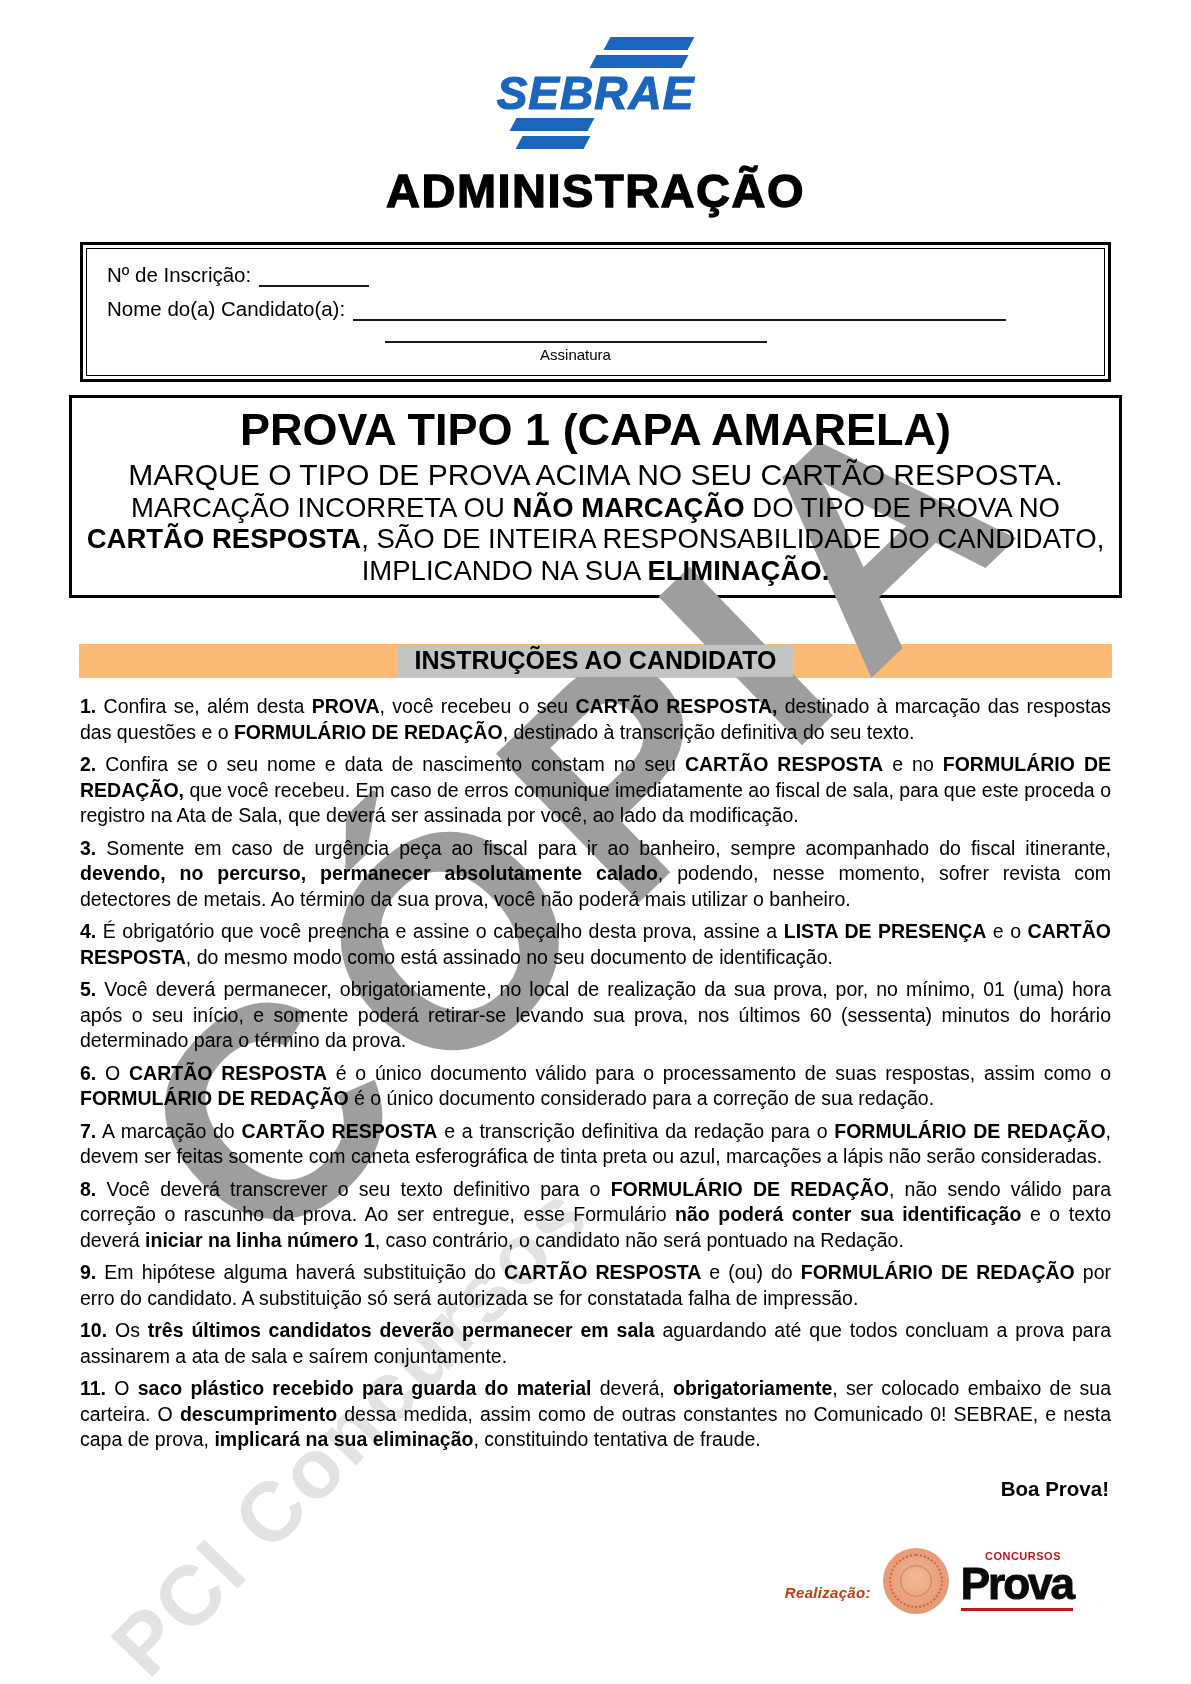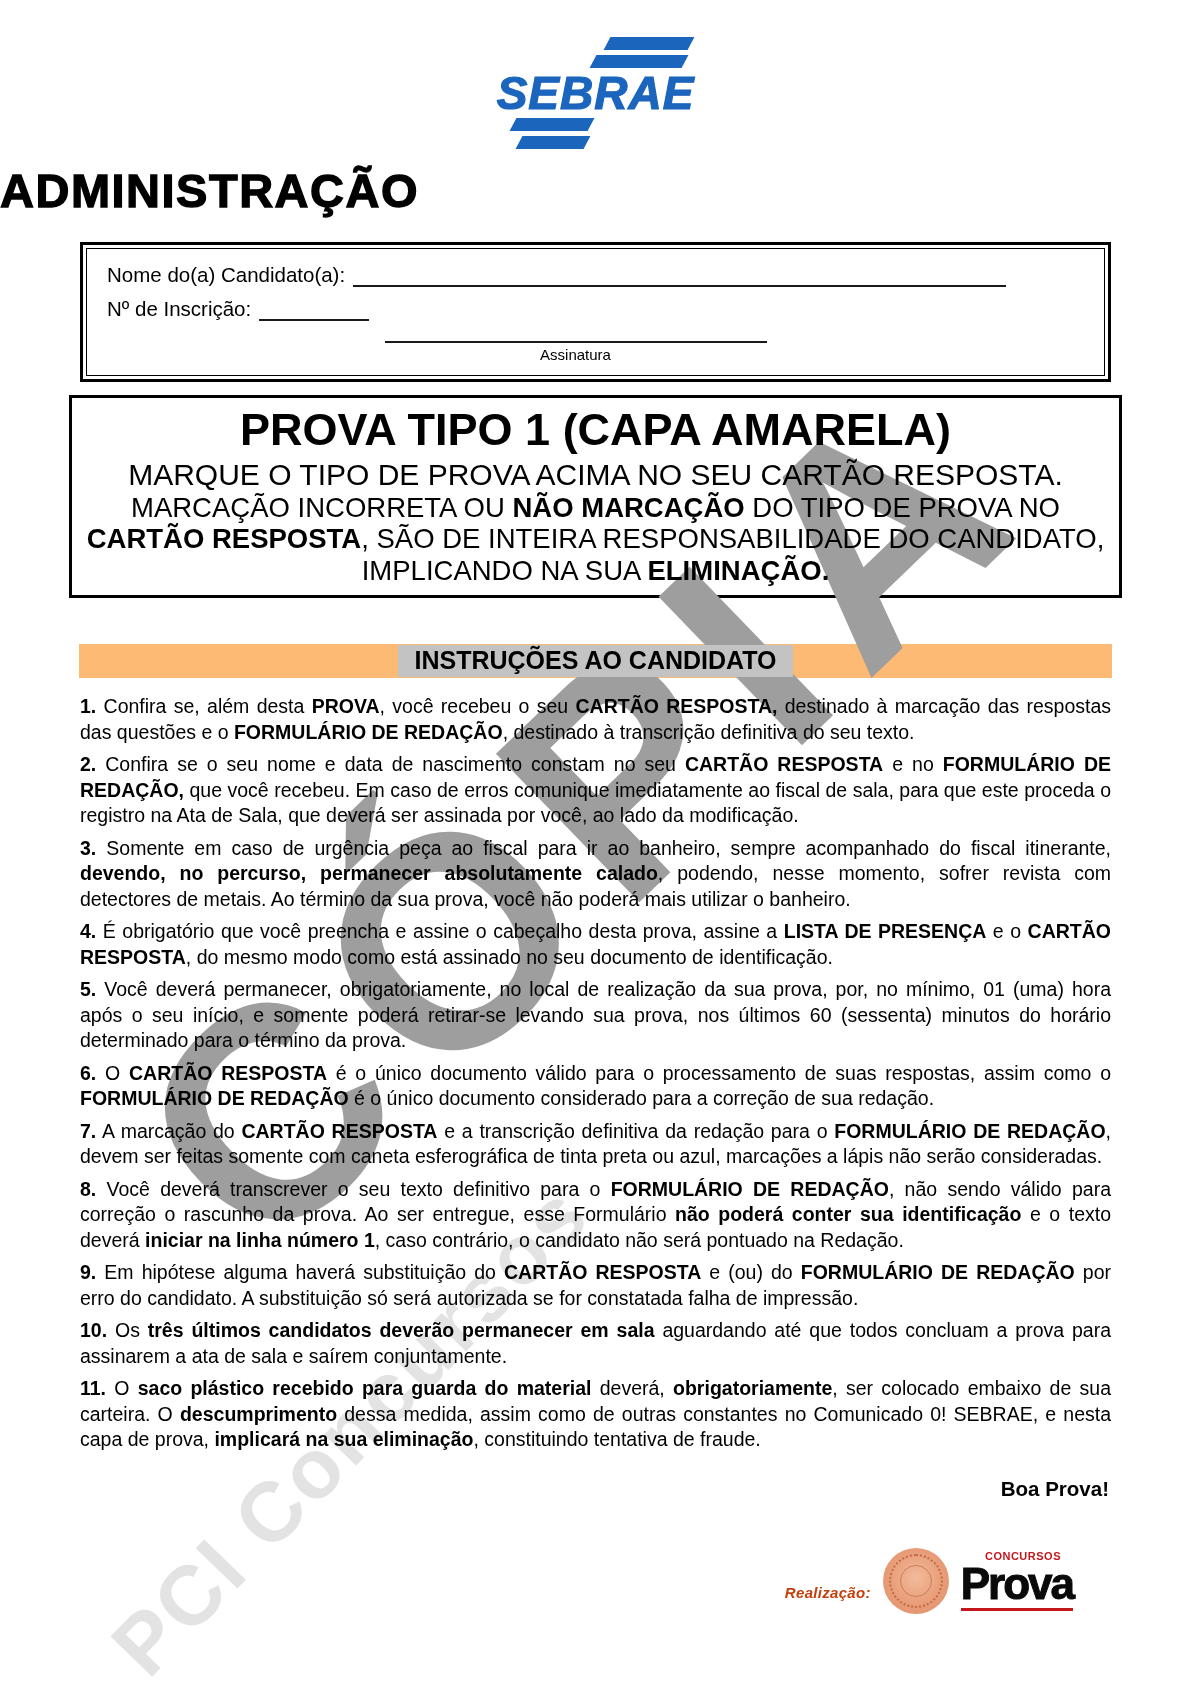--- a/index.html
+++ b/index.html
@@ -33,21 +33,21 @@
   .bars.top .bar.b1 { width:84px; }
   .bars.top .bar.b2 { width:92px; margin-right:6px; }
   .bars.bottom .bar.b1 { width:78px; }
   .bars.bottom .bar.b2 { width:68px; margin-left:6px; }
   .sebrae-text {
     font-size:46px; font-weight:700; font-style:italic; color:#1b65bd;
     letter-spacing:1px; line-height:1.0; margin:2px 0;
     -webkit-text-stroke:1.2px #1b65bd;
   }
   .doc-title {
-    margin:14px 0 0; text-align:left; font-size:47px; font-weight:700;
+    margin:14px 0 0; text-align:center; font-size:47px; font-weight:700;
     letter-spacing:1.5px; -webkit-text-stroke:1.3px #000; position:relative; z-index:2;
   }
 
   
   .candidate-outer { margin:24px 80px 0; border:3px solid #000; padding:3px; position:relative; }
   .candidate-inner { border:1px solid #000; padding:14px 20px 12px; }
   .field-row { display:flex; align-items:flex-end; font-size:20.5px; margin-bottom:10px; position:relative; z-index:2; }
   .field-label { white-space:nowrap; }
   .fill { border-bottom:2px solid #1a1a1a; height:22px; }
   .fill.name { flex:1; margin-left:8px; margin-right:78px; }
@@ -103,26 +103,26 @@
         <span class="bar b1"></span>
           <span class="bar b2"></span>
       </div>
     </div>
     <h1 class="doc-title">ADMINISTRAÇÃO</h1>
   </div>
 
   <div class="candidate-outer">
     <div class="candidate-inner">
       <div class="field-row">
+        <span class="field-label">Nº de Inscrição:</span>
+        <span class="fill insc"></span>
+      </div>
+      <div class="field-row">
         <span class="field-label">Nome do(a) Candidato(a):</span>
         <span class="fill name"></span>
-      </div>
-      <div class="field-row">
-        <span class="field-label">Nº de Inscrição:</span>
-        <span class="fill insc"></span>
       </div>
       <div class="sig-wrap">
         <div class="sig-line"></div>
         <div class="sig-label">Assinatura</div>
       </div>
     </div>
   </div>
 
   <div class="prova-box">
     <div class="prova-title">PROVA TIPO 1 (CAPA AMARELA)</div>

